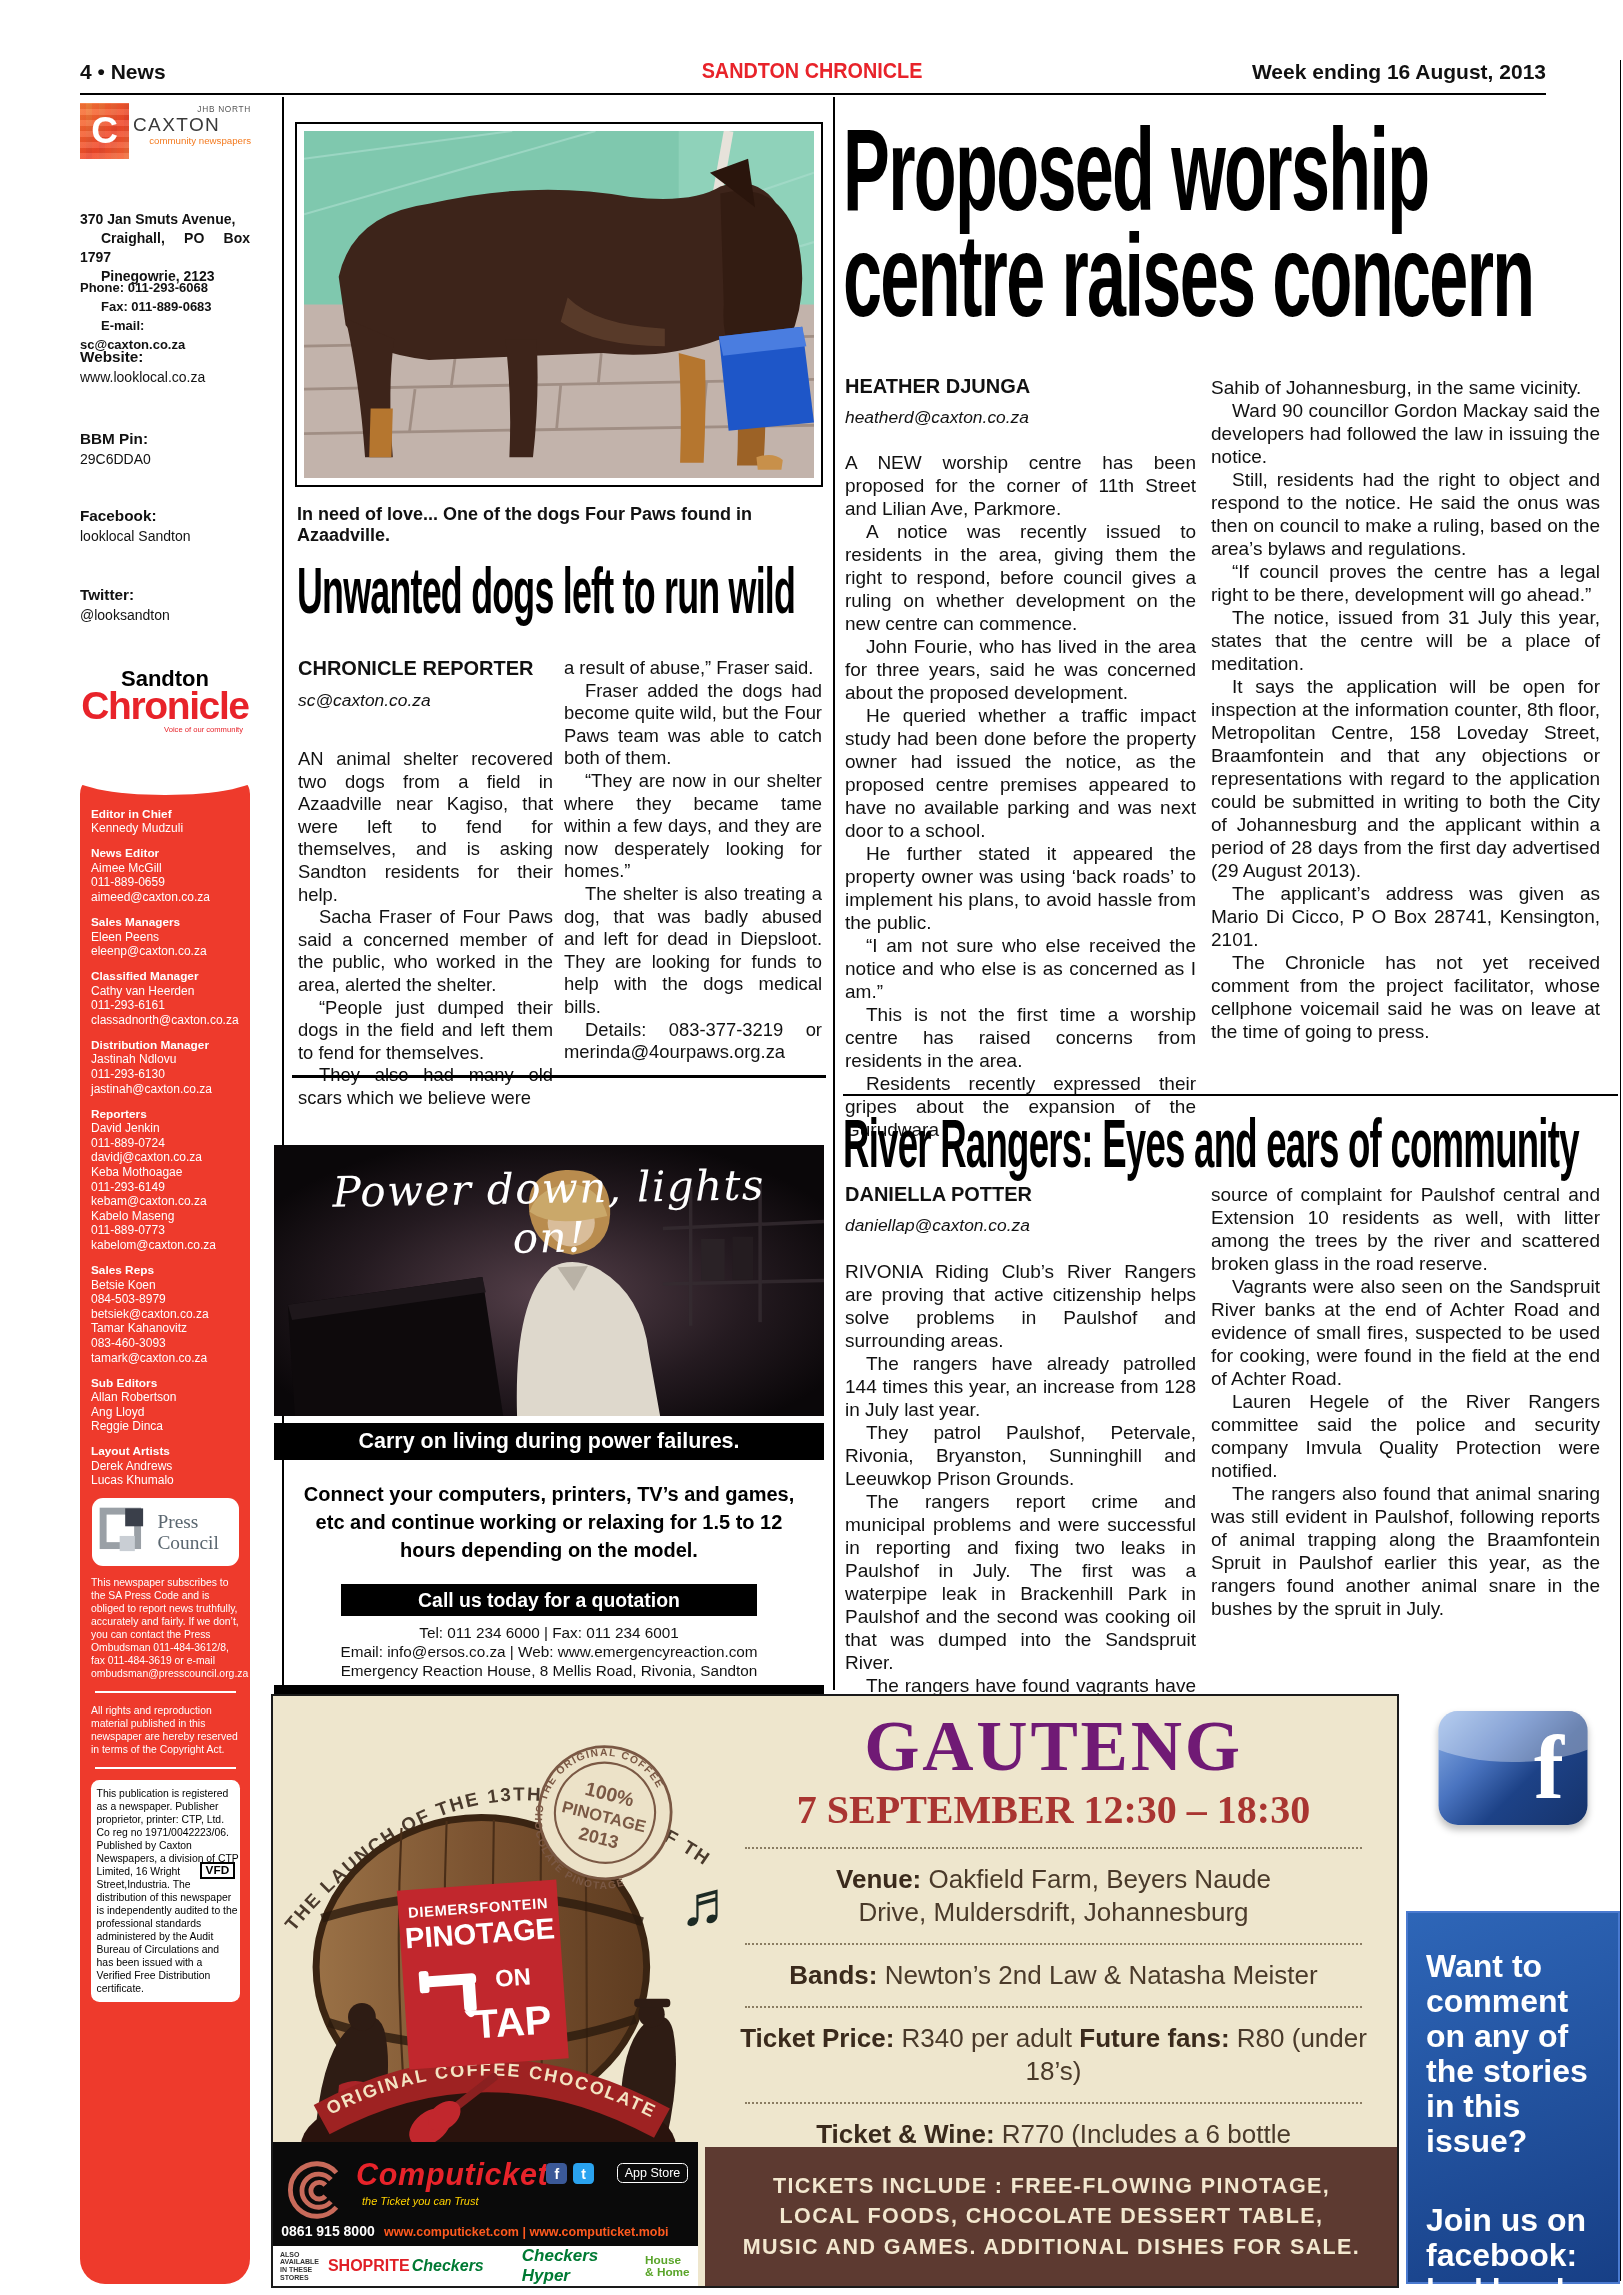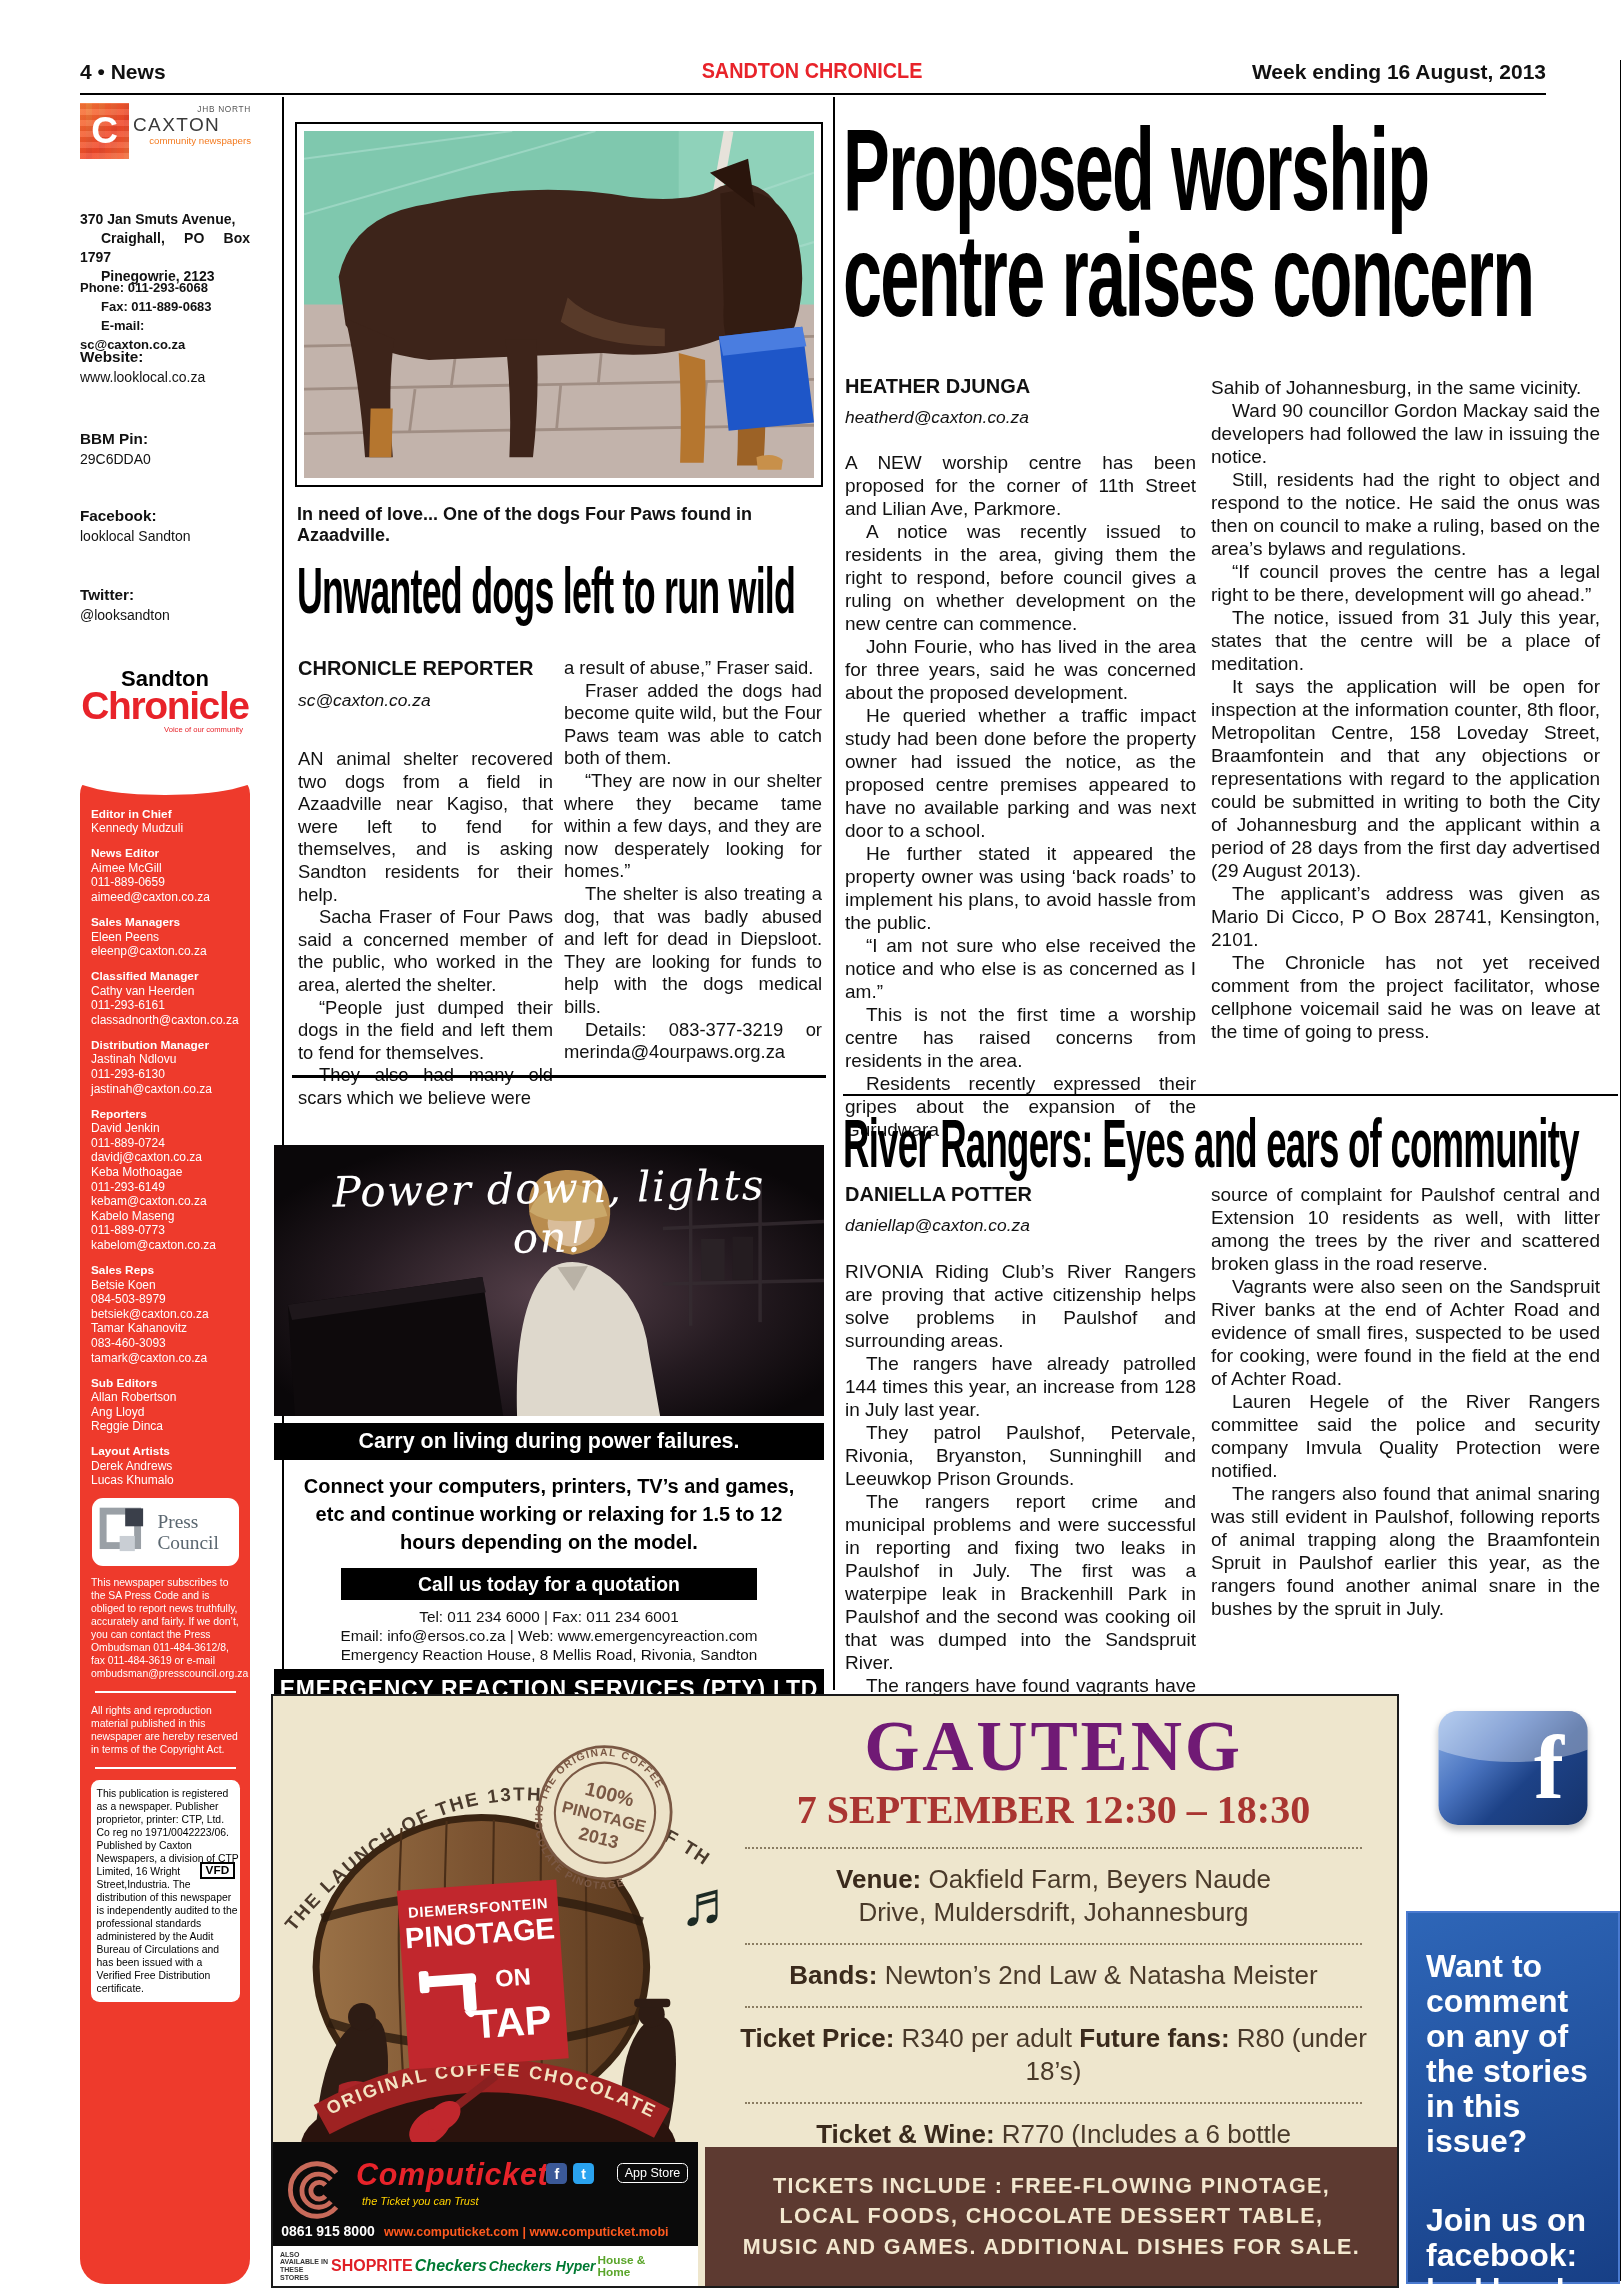--- a/index.html
+++ b/index.html
@@ -73,21 +73,21 @@
   .ran-headline{left:843px;top:1109px;font-size:69px;transform:scaleX(.53);letter-spacing:-1.4px;}
   .ran-byline{left:845px;top:1183px;}
   .ran-mail{left:845px;top:1215px;}
 
   
   .power-ad{left:274px;top:1145px;width:550px;}
   .power-photo{position:relative;width:550px;height:271px;background:#0a0709;overflow:hidden;}
   .power-script{position:absolute;left:16.7px;top:19.4px;width:516px;text-align:center;font-family:"DejaVu Serif",serif;font-style:italic;color:#fff;font-size:42px;letter-spacing:1.4px;transform:rotate(-1deg);}
   .pbar{background:#000;color:#fff;text-align:center;font-weight:bold;}
   .pbar1{margin-top:7px;font-size:21.5px;padding:6.2px 0;}
-  .power-body{font-size:20px;font-weight:bold;text-align:center;line-height:28px;padding:12px 21px;color:#000;}
+  .power-body{font-size:20px;font-weight:bold;text-align:center;line-height:28px;padding:20px 21px;color:#000;}
   .pbar2{width:416px;margin:0 auto;font-size:19.4px;padding:4.2px 0;}
   .power-contacts{font-size:15.3px;line-height:19px;text-align:center;margin-top:7px;font-weight:500;}
   .pbar3{margin-top:5.6px;font-size:23px;padding:7px 0;letter-spacing:0.7px;}
 
   
   .pino{left:271px;top:1694px;width:1124px;height:590px;background:#eee6cd;border:2.1px solid #1a1a1a;overflow:hidden;}
   .pino-right{position:absolute;left:451px;top:12.5px;width:659px;text-align:center;}
   .pino-region{font-family:"Liberation Serif",serif;font-weight:bold;font-size:71px;color:#701a75;letter-spacing:2.8px;line-height:1.05;}
   .pino-date{font-family:"Liberation Serif",serif;font-weight:bold;font-size:40px;color:#a93531;margin-top:2.8px;}
   .pino-div{border-top:2.1px dotted #8a7c62;margin:14px 21px;}
@@ -100,21 +100,21 @@
   .ct-urls{position:absolute;left:111px;bottom:7px;font-size:12.5px;color:#ff5a1f;font-weight:bold;}
   .ct-social{position:absolute;right:104px;top:21px;display:flex;gap:5.6px;}
   .soc{width:21px;height:21px;border-radius:4.2px;color:#fff;font-weight:bold;font-size:14px;display:flex;align-items:center;justify-content:center;}
   .soc-f{background:#3b5998;}
   .soc-t{background:#2aa3ef;}
   .appstore{position:absolute;right:9.7px;top:21px;border:1.4px solid #fff;border-radius:5.6px;color:#fff;font-size:12.5px;padding:2.1px 7px;}
   .stores{position:absolute;left:0;bottom:0;width:425px;height:40px;background:#fff;display:flex;align-items:center;gap:2px;padding:0 7px;box-sizing:border-box;}
   .stores-label{font-size:7px;font-weight:bold;color:#333;width:49px;line-height:7.6px;}
   .st1{color:#e01f26;font-weight:bold;font-size:16px;}
   .st2{color:#007a33;font-weight:bold;font-style:italic;font-size:16px;}
-  .st3{color:#007a33;font-weight:bold;font-style:italic;font-size:14px;}
+  .st3{color:#007a33;font-weight:bold;font-style:italic;font-size:17px;margin-left:36px;}
   .st4{color:#5aa52a;font-weight:bold;font-size:11.8px;line-height:12.5px;width:49px;}
   .tickets-box{position:absolute;left:432px;bottom:0;width:693px;height:139px;background:#5d3a31;color:#f3e8cf;display:flex;align-items:center;justify-content:center;}
   .tickets-box div{font-size:21.5px;font-weight:bold;letter-spacing:1.4px;text-align:center;line-height:30.5px;width:625px;text-transform:uppercase;}
 
   
   .fb-panel{left:1406px;top:1694px;width:214px;height:590px;background:#fff;}
   .fb-logo{position:absolute;left:50%;top:16.7px;transform:translateX(-50%);width:149px;height:114px;border-radius:19.4px;
      background:linear-gradient(135deg,#8fb3e8 0%,#4a74c0 35%,#1d4287 60%,#16336b 100%);box-shadow:0 4.2px 7px rgba(0,0,0,.25);overflow:hidden;}
   .fb-logo::before{content:"";position:absolute;left:-30%;top:-55%;width:160%;height:100%;background:rgba(255,255,255,.35);border-radius:50%;}
   .fb-f{position:absolute;right:23.6px;top:5.6px;color:#fff;font-size:90px;font-weight:bold;font-family:"Liberation Serif",serif;}

